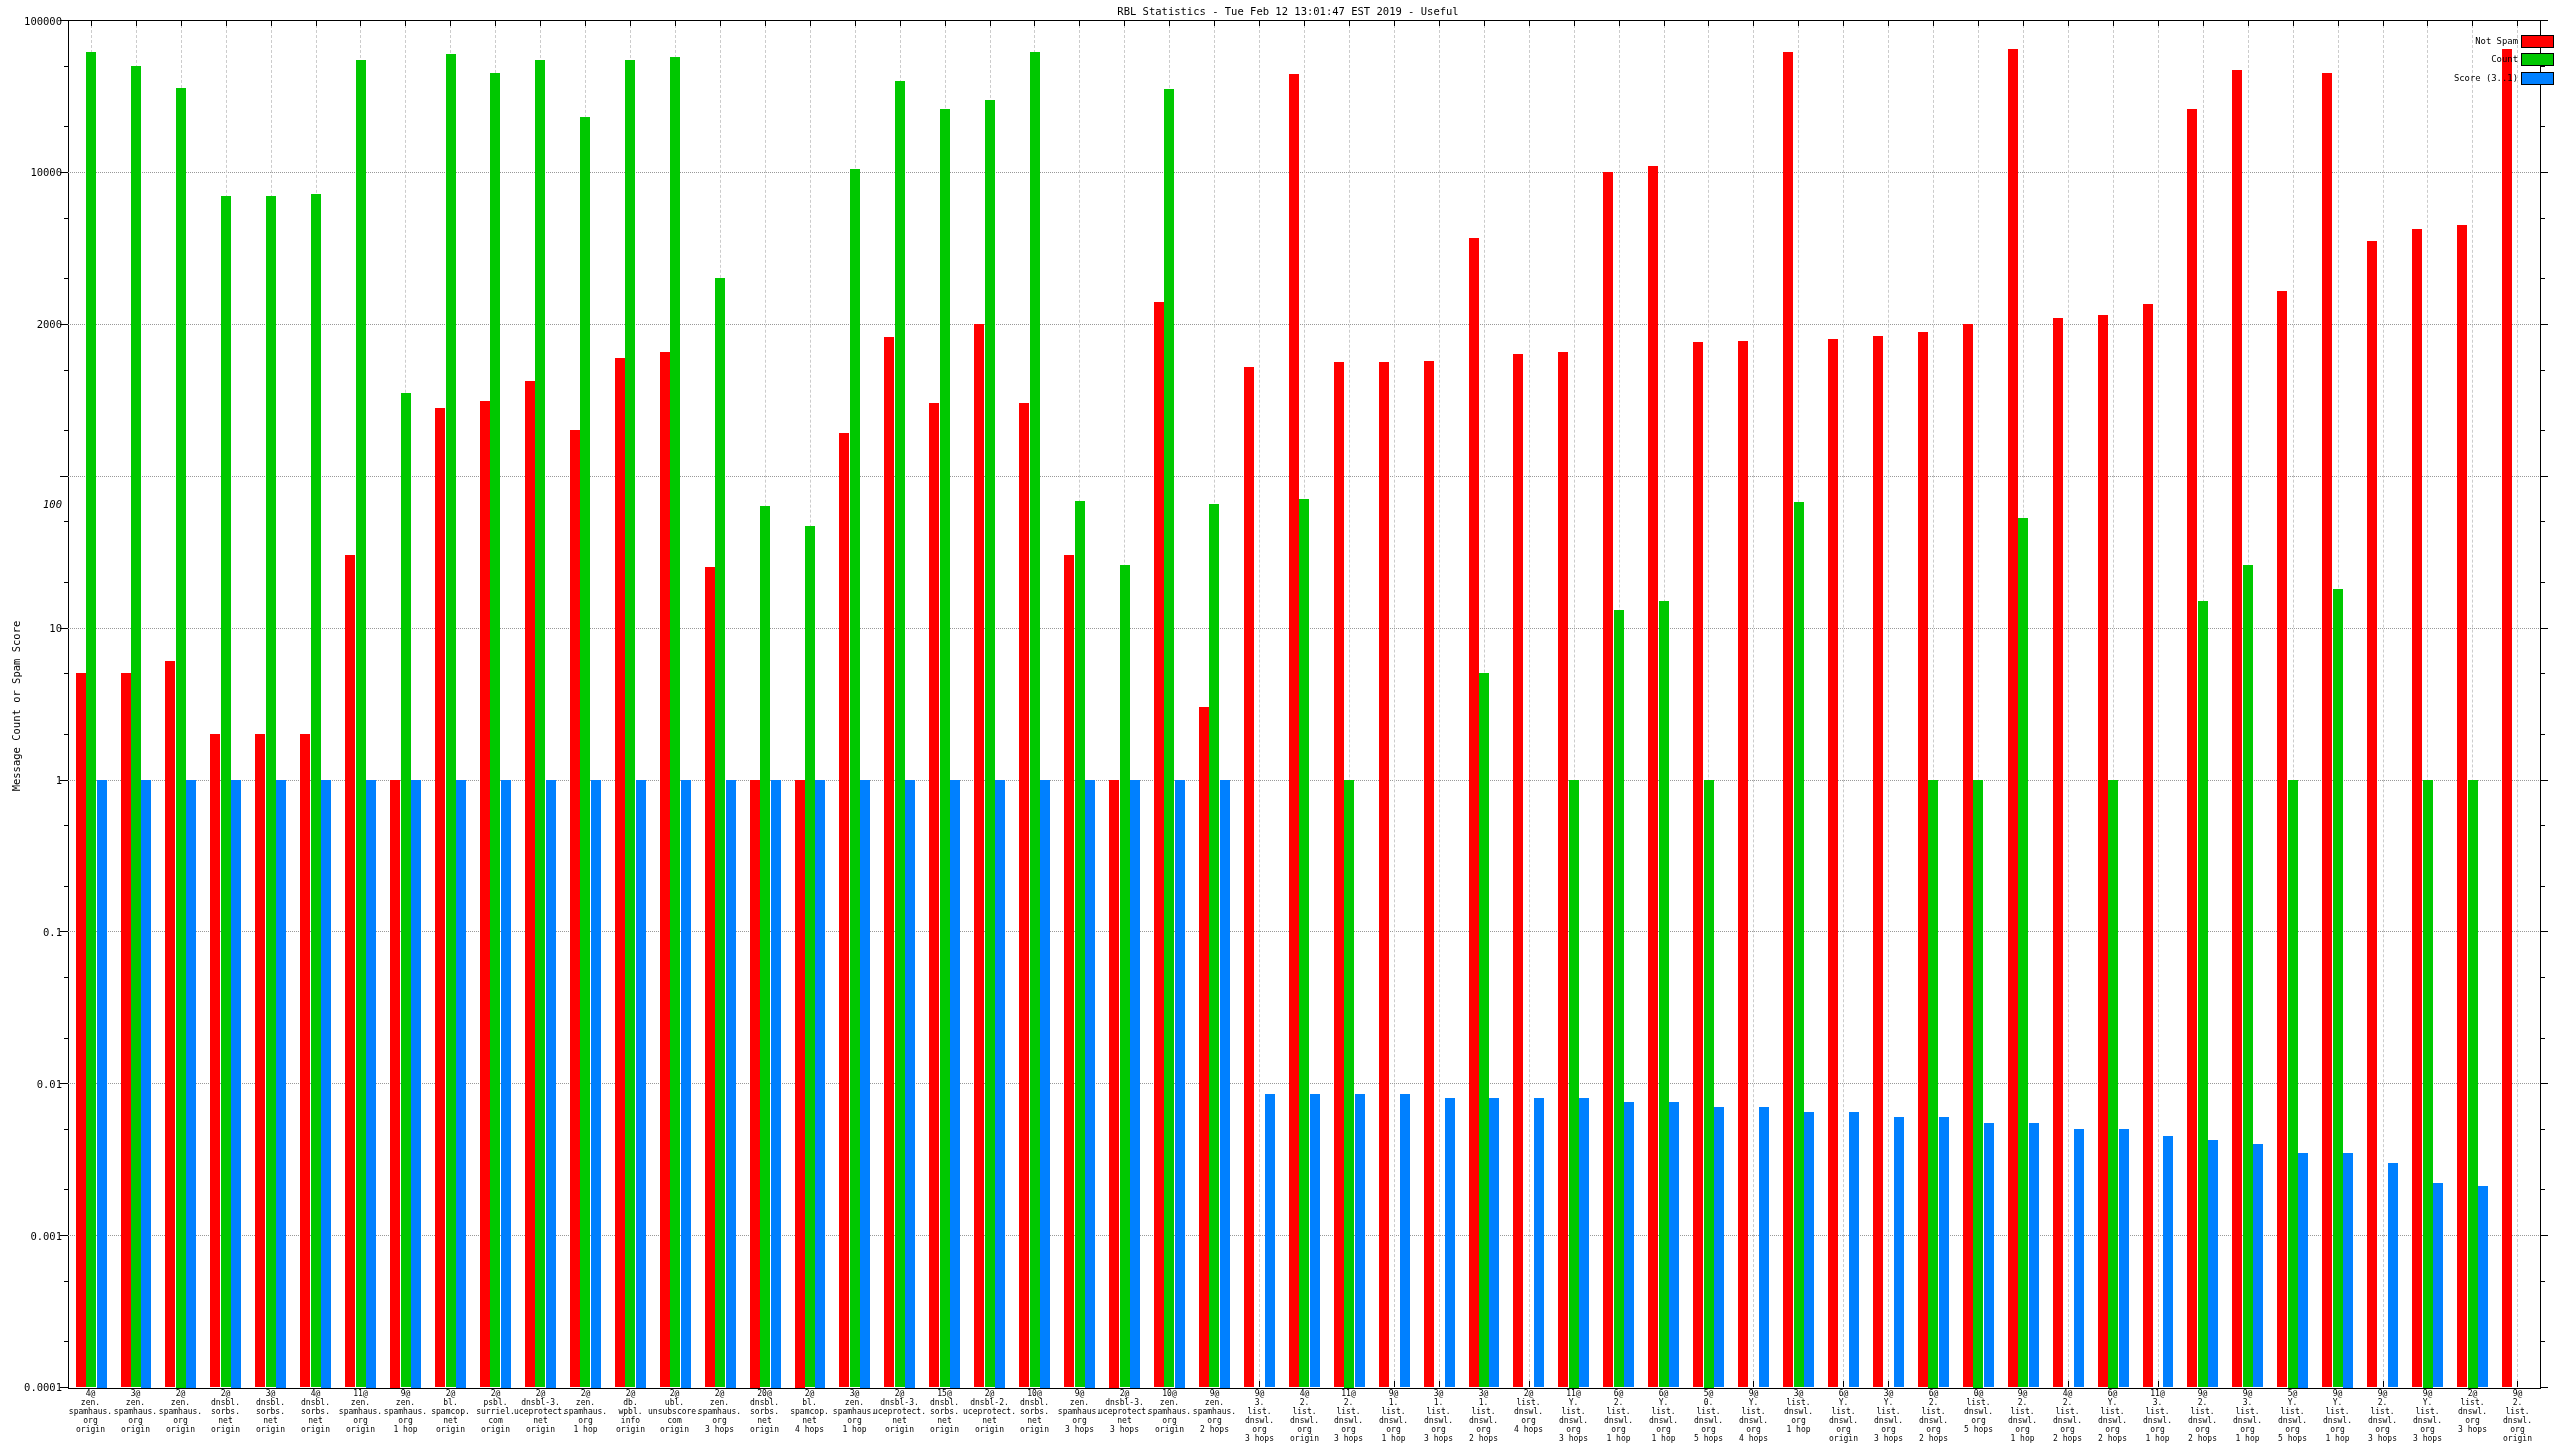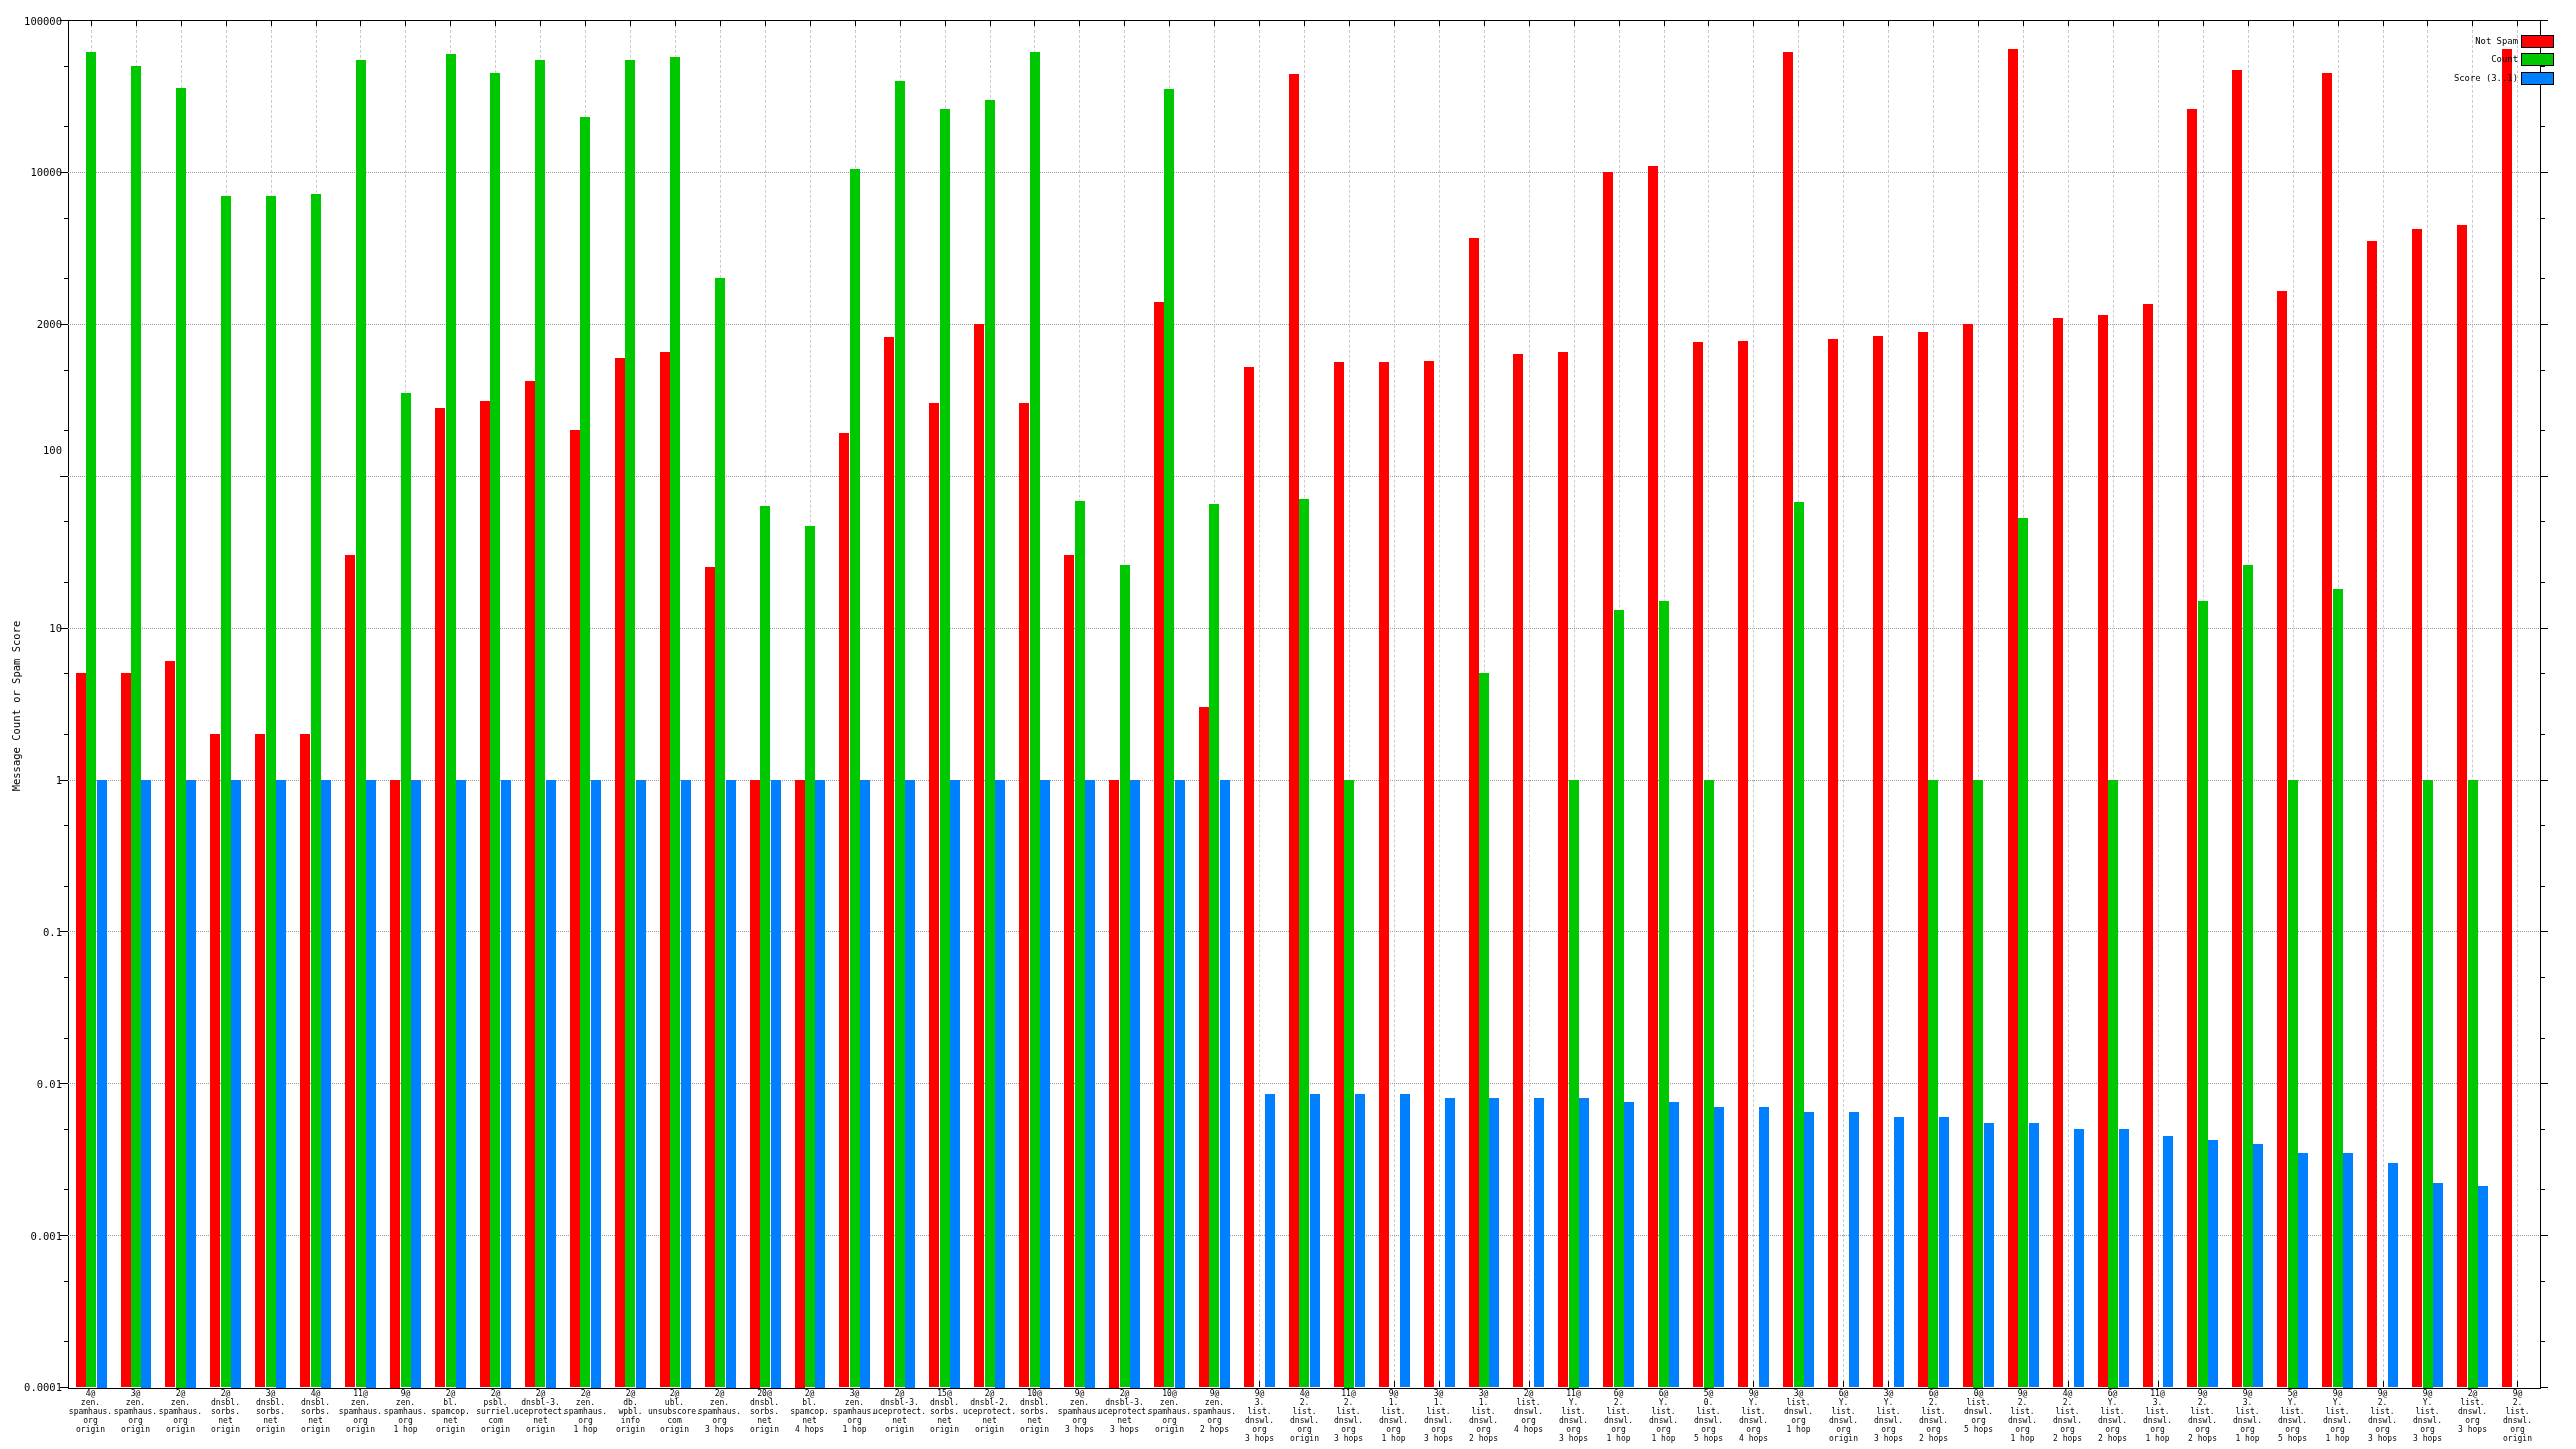--- a/index.html
+++ b/index.html
@@ -18,20 +18,21 @@
   .bar{position:absolute;}
   .xlab{position:absolute;font-size:8px;line-height:8.9px;text-align:center;color:#000;}
   .legend-row{position:absolute;height:13px;}
   .legend-text{position:absolute;right:50px;top:0.8px;font-size:8.9px;white-space:nowrap;color:#000;}
   .legend-box{position:absolute;right:13.7px;top:0;width:31px;height:11.3px;border:0.8px solid #000;}
 </style>
 </head>
 <body>
 
 <div id="chart">
+  <div class="title">RBL Statistics - Tue Feb 12 13:01:47 EST 2019 - Useful</div>
   <div class="ylab">Message Count or Spam Score</div>
   <div id="plot">
       <div class="frame" style="left: 68px; top: 20px; width: 2471px; height: 1367px;"></div>
       <div class="ylbl" style="left: 4px; top: 14.5px;">100000</div>
       <div class="tick" style="left: 60px; top: 20px; width: 8px; height: 0.8px;"></div>
       <div class="tick" style="left: 2540px; top: 20px; width: 8px; height: 0.8px;"></div>
       <div class="tick" style="left: 64px; top: 126px; width: 4.8px; height: 0.8px;"></div>
       <div class="tick" style="left: 2540px; top: 126px; width: 4.8px; height: 0.8px;"></div>
       <div class="tick" style="left: 64px; top: 66px; width: 4.8px; height: 0.8px;"></div>
       <div class="tick" style="left: 2540px; top: 66px; width: 4.8px; height: 0.8px;"></div>
@@ -45,21 +46,21 @@
       <div class="tick" style="left: 2540px; top: 218px; width: 4.8px; height: 0.8px;"></div>
       <div class="hgrid" style="left: 68px; top: 324px; width: 2471px;"></div>
       <div class="ylbl" style="left: 4px; top: 318px;">2000</div>
       <div class="tick" style="left: 60px; top: 324px; width: 8px; height: 0.8px;"></div>
       <div class="tick" style="left: 2540px; top: 324px; width: 8px; height: 0.8px;"></div>
       <div class="tick" style="left: 64px; top: 430px; width: 4.8px; height: 0.8px;"></div>
       <div class="tick" style="left: 2540px; top: 430px; width: 4.8px; height: 0.8px;"></div>
       <div class="tick" style="left: 64px; top: 370px; width: 4.8px; height: 0.8px;"></div>
       <div class="tick" style="left: 2540px; top: 370px; width: 4.8px; height: 0.8px;"></div>
       <div class="hgrid" style="left: 68px; top: 476px; width: 2471px;"></div>
-      <div class="ylbl" style="left: 4px; top: 444px;">100</div>
+      <div class="ylbl" style="left: 4px; top: 498px; font-style: italic;">100</div>
       <div class="tick" style="left: 60px; top: 476px; width: 8px; height: 0.8px;"></div>
       <div class="tick" style="left: 2540px; top: 476px; width: 8px; height: 0.8px;"></div>
       <div class="tick" style="left: 64px; top: 582px; width: 4.8px; height: 0.8px;"></div>
       <div class="tick" style="left: 2540px; top: 582px; width: 4.8px; height: 0.8px;"></div>
       <div class="tick" style="left: 64px; top: 521px; width: 4.8px; height: 0.8px;"></div>
       <div class="tick" style="left: 2540px; top: 521px; width: 4.8px; height: 0.8px;"></div>
       <div class="hgrid" style="left: 68px; top: 628px; width: 2471px;"></div>
       <div class="ylbl" style="left: 4px; top: 622px;">10</div>
       <div class="tick" style="left: 60px; top: 628px; width: 8px; height: 0.8px;"></div>
       <div class="tick" style="left: 2540px; top: 628px; width: 8px; height: 0.8px;"></div>

